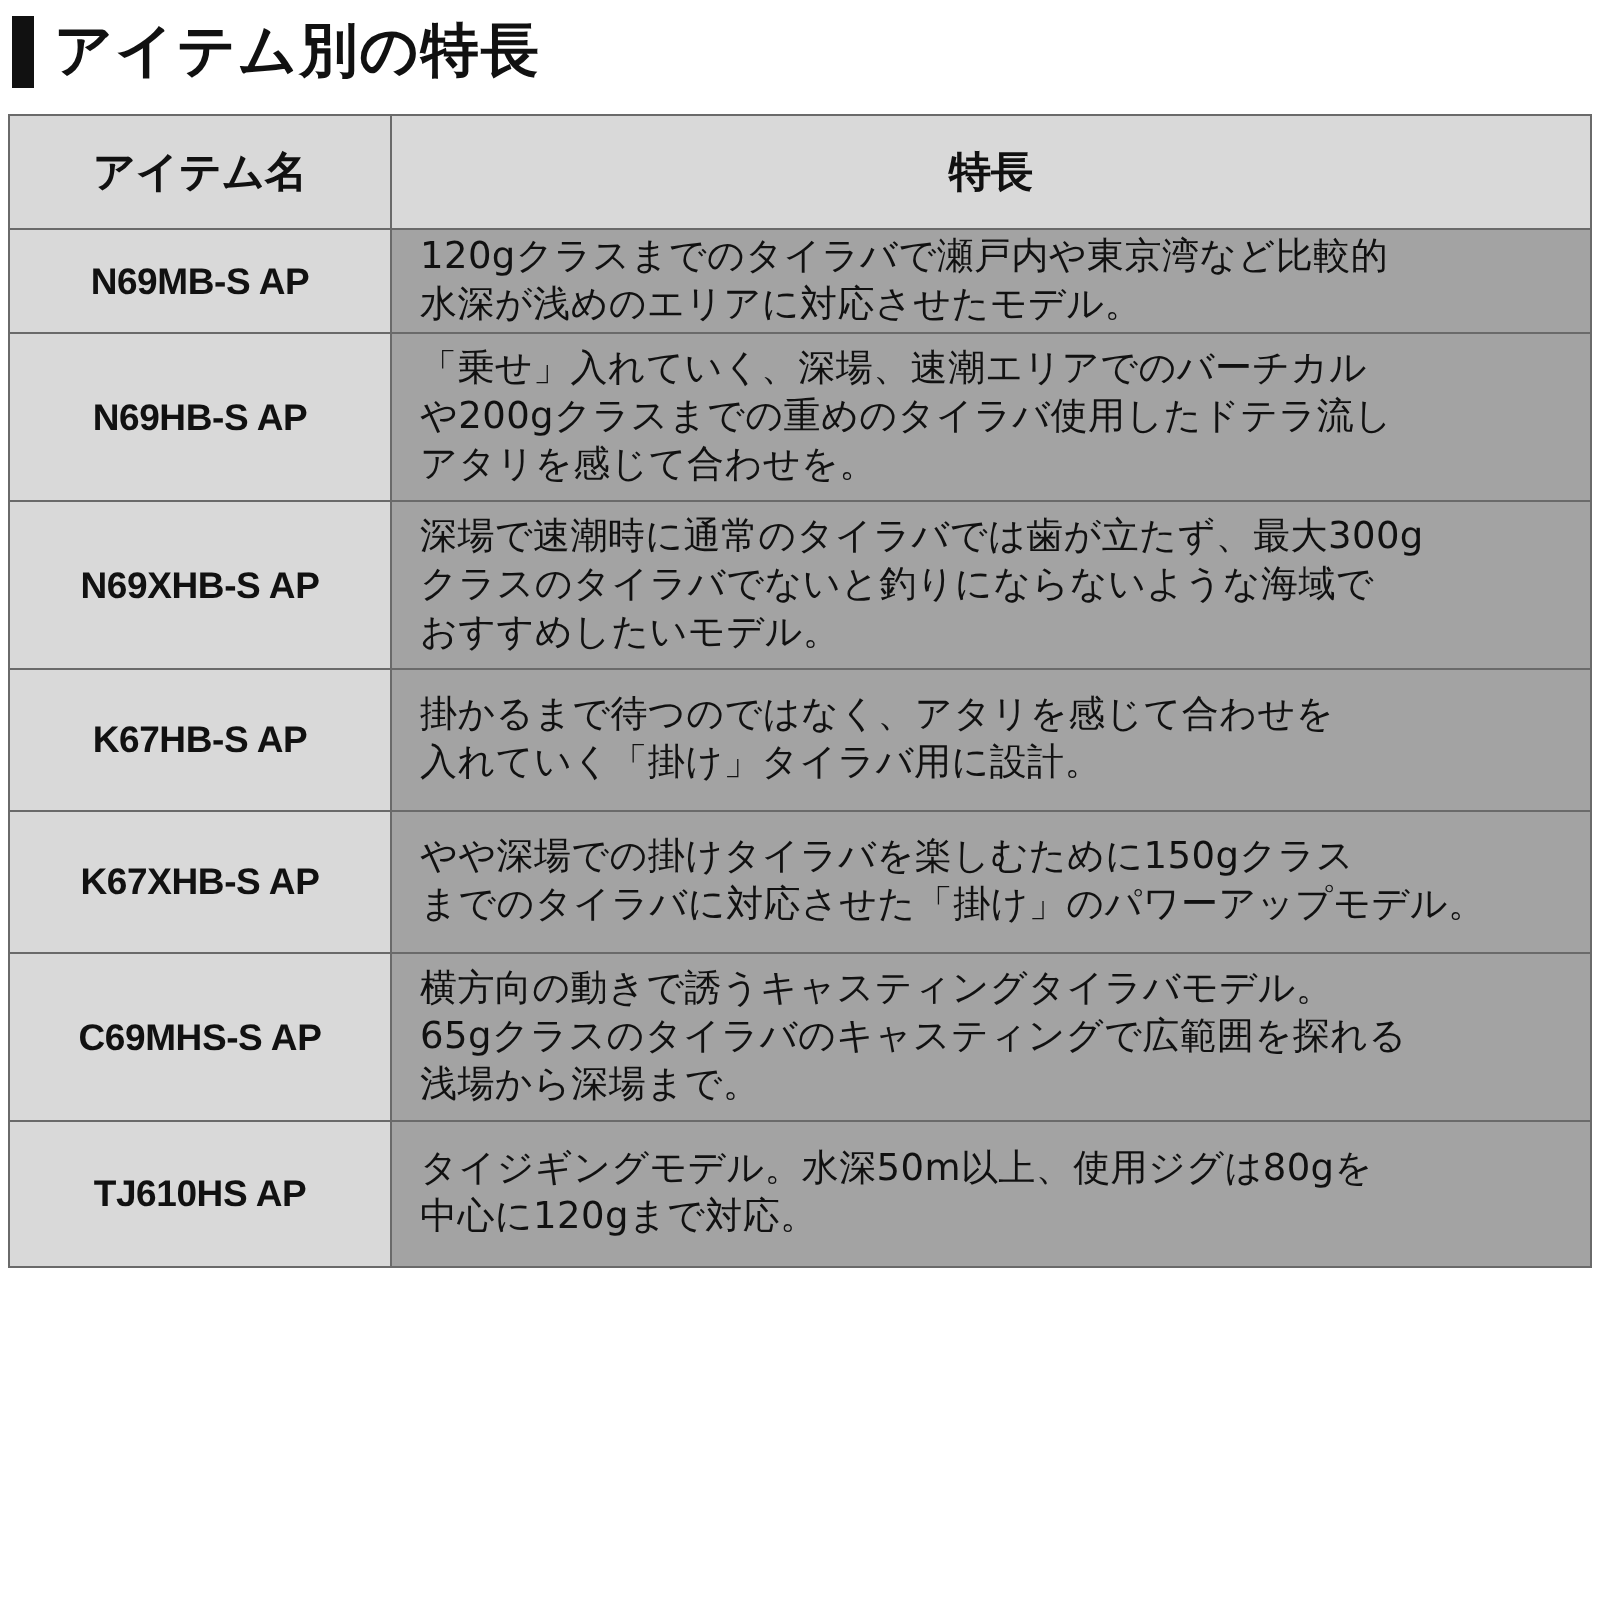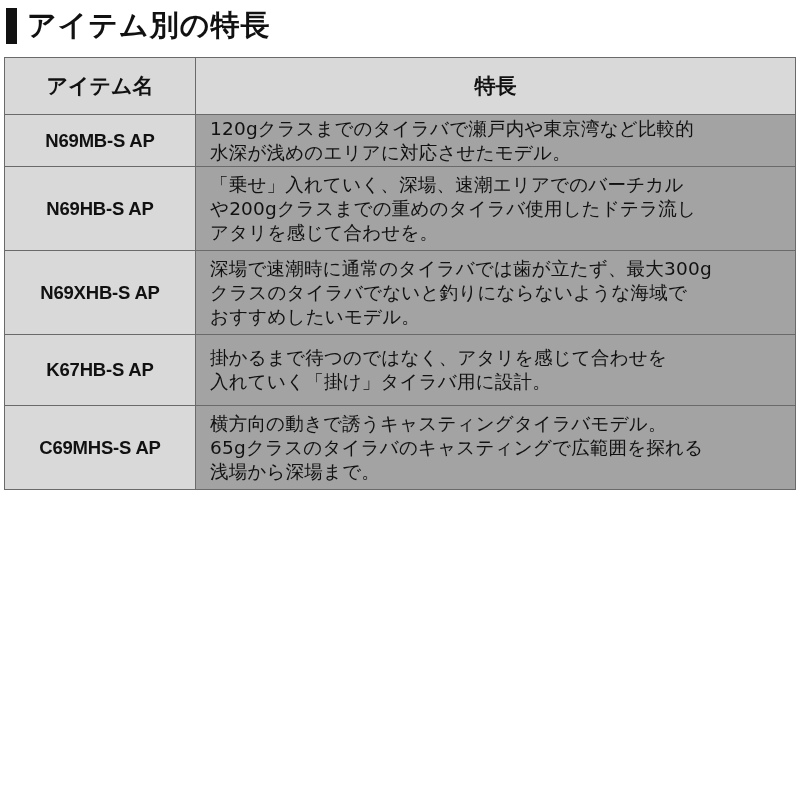--- a/index.html
+++ b/index.html
@@ -53,22 +53,36 @@
           <span class="line">おすすめしたいモデル。</span>
         </td>
       </tr>
       <tr style="height: 71px;">
         <td class="name">K67HB-S AP</td>
         <td class="desc">
           <span class="line">掛かるまで待つのではなく、アタリを感じて合わせを</span>
           <span class="line">入れていく「掛け」タイラバ用に設計。</span>
         </td>
       </tr>
+      <tr style="height: 71px;">
+        <td class="name">K67XHB-S AP</td>
+        <td class="desc">
+          <span class="line">やや深場での掛けタイラバを楽しむために150gクラス</span>
+          <span class="line">までのタイラバに対応させた「掛け」のパワーアップモデル。</span>
+        </td>
+      </tr>
       <tr style="height: 84px;">
         <td class="name">C69MHS-S AP</td>
         <td class="desc">
           <span class="line">横方向の動きで誘うキャスティングタイラバモデル。</span>
           <span class="line">65gクラスのタイラバのキャスティングで広範囲を探れる</span>
           <span class="line">浅場から深場まで。</span>
         </td>
       </tr>
+      <tr style="height: 73px;">
+        <td class="name">TJ610HS AP</td>
+        <td class="desc">
+          <span class="line">タイジギングモデル。水深50m以上、使用ジグは80gを</span>
+          <span class="line">中心に120gまで対応。</span>
+        </td>
+      </tr>
     </tbody>
 </table>
 
 </body></html>

